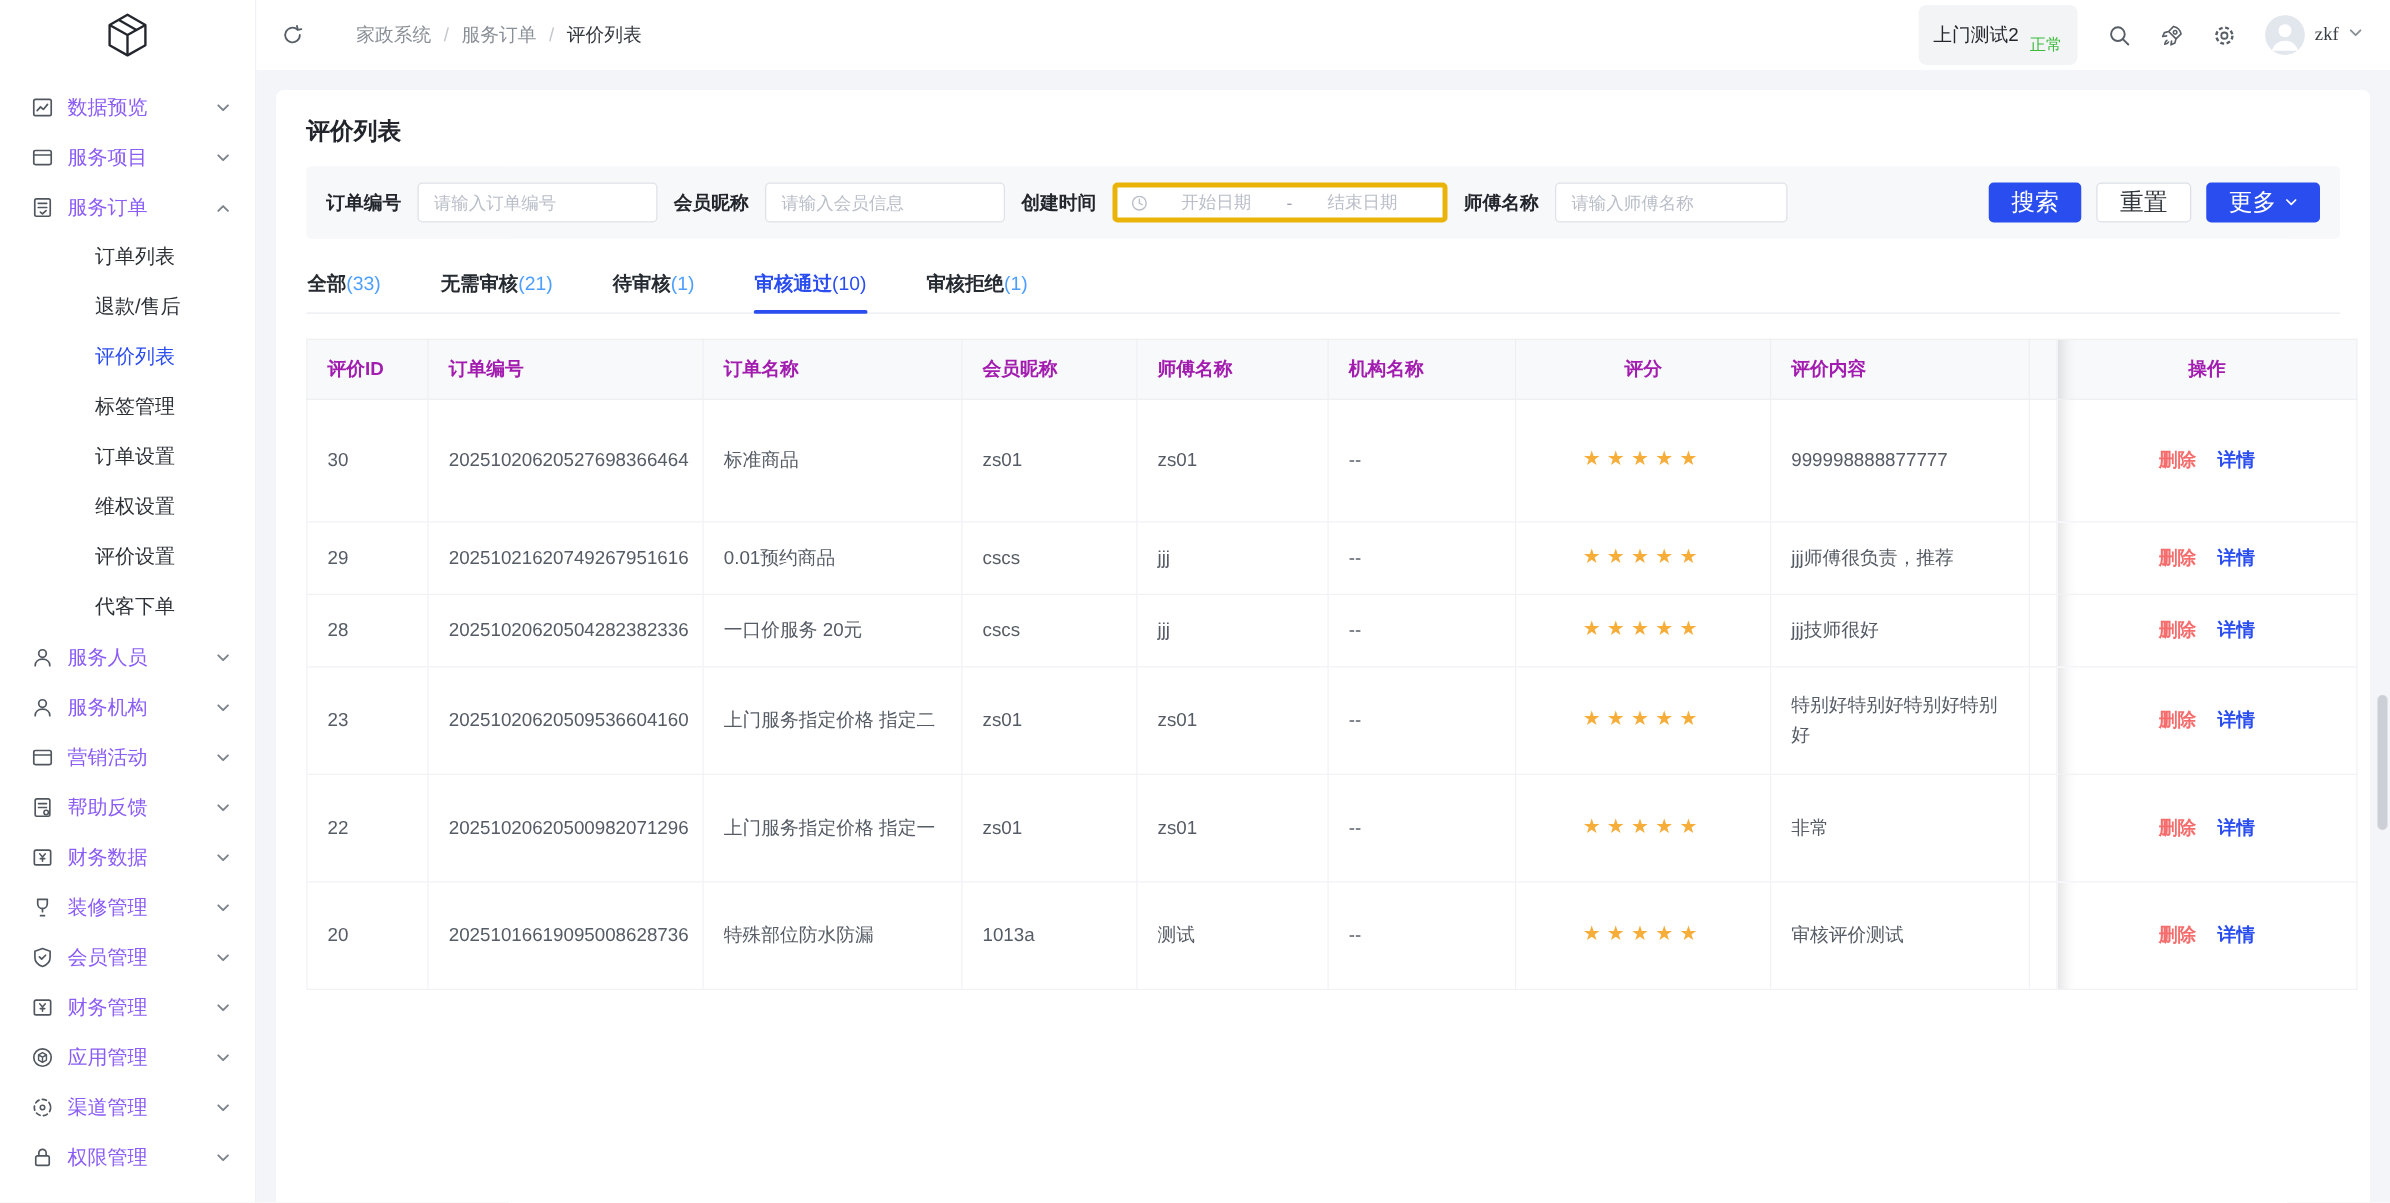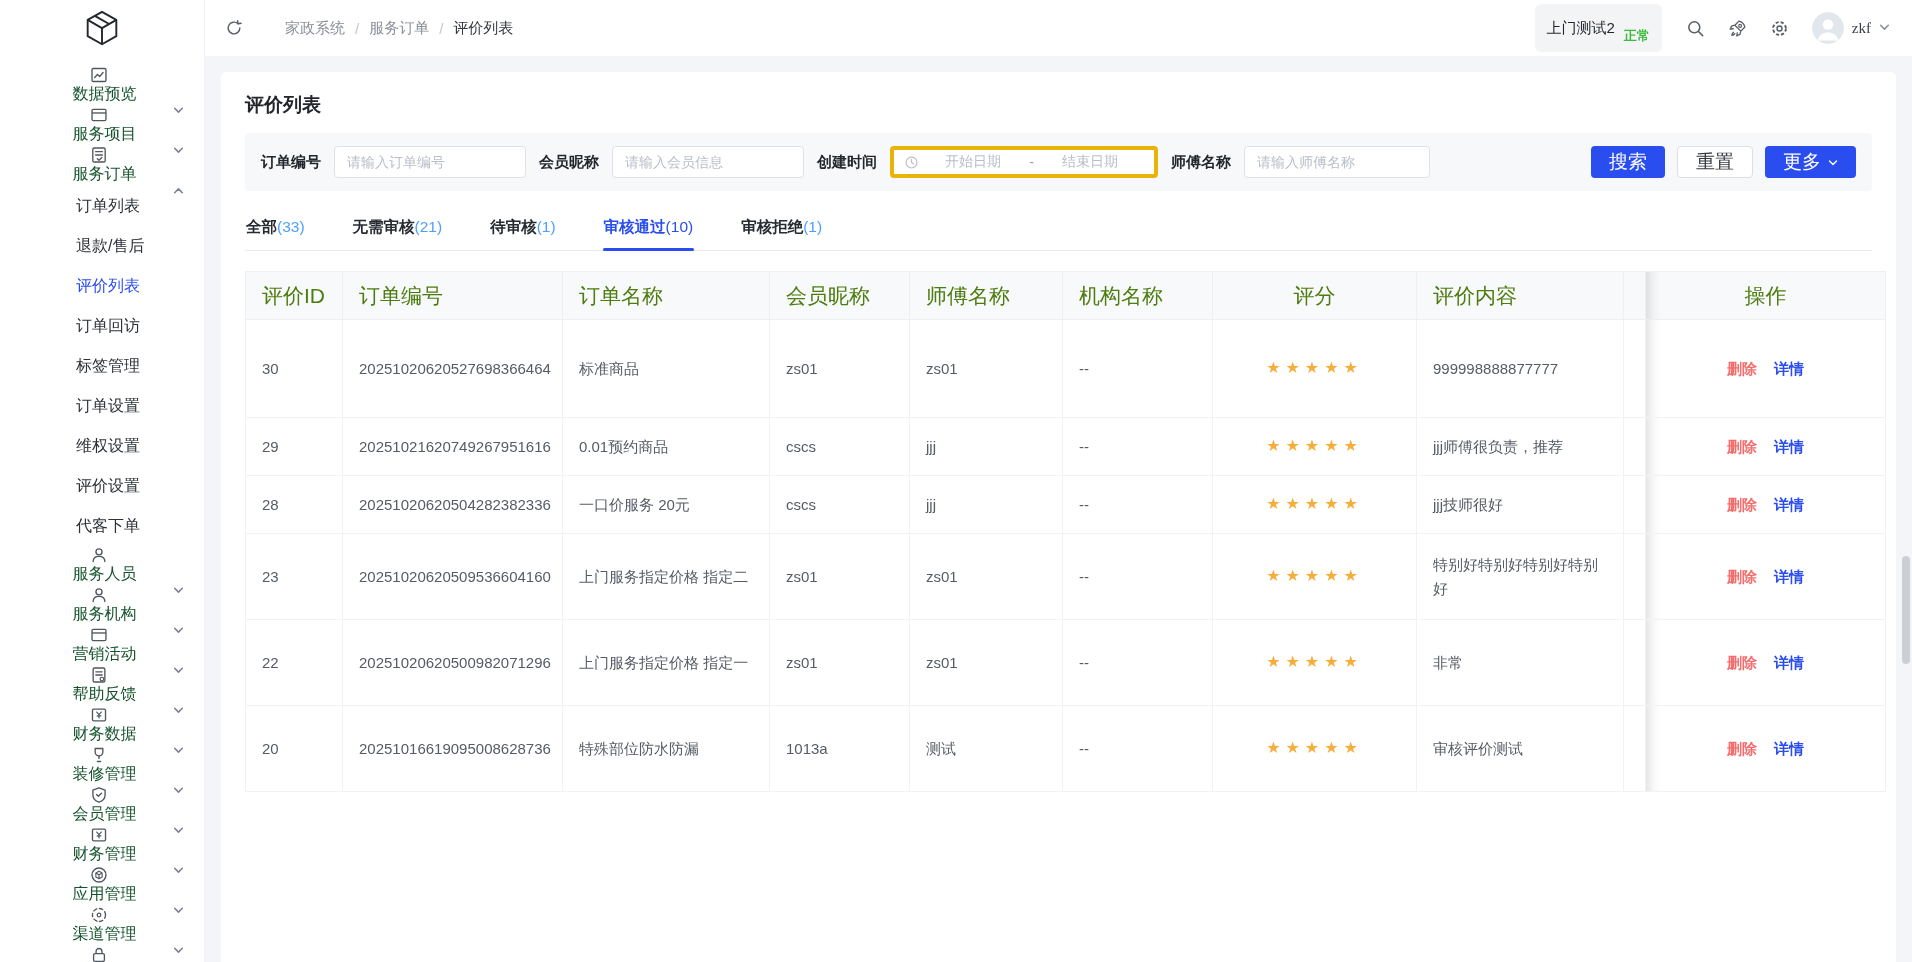--- a/index.html
+++ b/index.html
@@ -4,40 +4,40 @@
 <style>
   * { margin:0; padding:0; box-sizing:border-box; }
   html,body { width:1912px; height:962px; overflow:hidden; background:#f3f5f8;
     font-family:"Liberation Sans","DejaVu Sans",sans-serif; color:#2f3338; }
   .app { display:flex; width:100%; height:100%; }
 
   
   .sidebar { width:205px; flex:none; background:#fff; border-right:1px solid #f0f1f4; overflow:hidden; }
   .logo-wrap { height:62px; display:flex; align-items:center; justify-content:center; }
   .menu { padding-top:4px; }
-  .m-item { height:40px; display:flex; align-items:center; padding:0 20px 0 25px; font-size:16px; color:#14532d; cursor:pointer;flex-direction:column; }
+  .m-item { height:40px; display:flex; align-items:center; padding:0 20px 0 25px; font-size:16px; color:#8b5cf6; cursor:pointer; }
   .mi-icon { width:18px; height:18px; margin-right:11px; color:#51575f; flex:none; }
   .mi-icon svg, .chev svg { display:block; }
   .chev { margin-left:auto; color:#7d838b; }
   .m-item.expanded .chev svg { transform:rotate(180deg); }
   .sub-item { height:40px; line-height:40px; padding-left:76px; font-size:16px; color:#2c3137; cursor:pointer; }
   .sub-item.active { color:#2a4df0; }
 
   
   .main { flex:1; min-width:0; display:flex; flex-direction:column; }
   .topbar { height:56px; background:#fff; display:flex; align-items:center; padding:0 22px 0 20px; flex:none;gap:24px; }
   .tb-icon { width:18px; height:18px; color:#585e66; cursor:pointer; }
   .breadcrumb { display:flex; align-items:center; gap:10px; margin-left:18px; font-size:15px; }
   .bc-item { color:#8a9097; cursor:pointer; }
   .bc-sep { color:#c3c7cc; }
   .bc-item.current { color:#33383f; cursor:default; }
   .tb-right { margin-left:auto; display:flex; align-items:center; gap:24px; }
   .store-badge { background:#f3f4f6; border-radius:6px; padding:7px 12px; display:flex; align-items:center; gap:9px; cursor:pointer; }
   .store-name { font-size:15px; color:#23272d; font-weight:400; }
-  .store-status { font-size:13px; color:#3fbb3f; font-weight:700;margin-top:16px; }
+  .store-status { font-size:13px; color:#3fbb3f; font-weight:400;margin-top:16px; }
   .user-box { display:flex; align-items:center; gap:8px; cursor:pointer;font-family:Liberation Serif, serif; }
   .avatar { width:32px; height:32px; border-radius:50%; overflow:hidden; }
   .username { font-size:15px; color:#3a3f45; }
   .user-chev { color:#8a9097; }
 
   .content { flex:1; padding:16px 16px 0; overflow:hidden; }
   .card { background:#fff; border-radius:6px; padding:20px 24px 0; height:1200px; }
   .page-title { font-size:19px; font-weight:700; color:#22262c; }
 
   
@@ -60,21 +60,21 @@
   .tabs { display:flex; gap:46px; margin-top:16px; border-bottom:1px solid #e9ebf0; }
   .tab { padding:10px 1px 12px; font-size:15.5px; font-weight:600; color:#262b31; cursor:pointer; position:relative; white-space:nowrap; }
   .tab .cnt { color:#4d9fff; font-weight:400; }
   .tab.active { color:#2a4df0; }
   .tab.active .cnt { color:#2a4df0; }
   .tab.active::after { content:""; position:absolute; left:0; right:0; bottom:-1px; height:3px; border-radius:2px; background:#2a4df0; }
 
   
   .table-wrap { margin-top:20px; }
   table { width:100%; border-collapse:collapse; table-layout:fixed; }
-  th { background:#f8f9fb; height:48px; font-size:21px; font-weight:400; color:#4d7c0f; text-align:left;
+  th { background:#f8f9fb; height:48px; font-size:15px; font-weight:700; color:#a21caf; text-align:left;
     padding:0 16px; border:1px solid #edeff3; border-left:none; }
   th:first-child { border-left:1px solid #edeff3; }
   td { background:#fff; font-size:15px; color:#565c65; padding:10px 16px; vertical-align:middle;
     border:1px solid #f1f2f6; border-left:none; line-height:1.55; overflow:hidden; }
   td:first-child { border-left:1px solid #f1f2f6; }
   .c-center { text-align:center; }
   tbody tr:nth-child(1) td { height:98px; }
   tbody tr:nth-child(2) td { height:58px; }
   tbody tr:nth-child(3) td { height:58px; }
   tbody tr:nth-child(4) td { height:86px; }
@@ -228,21 +228,20 @@
         <span class="chev">
             <svg width="11" height="11">
               <use href="#i-chev"></use>
             </svg>
           </span>
       </div>
 
       <div class="sub-item">订单列表</div>
       <div class="sub-item">退款/售后</div>
       <div class="sub-item active">评价列表</div>
-      <div class="sub-item">订单回访</div>
       <div class="sub-item">标签管理</div>
       <div class="sub-item">订单设置</div>
       <div class="sub-item">维权设置</div>
       <div class="sub-item">评价设置</div>
       <div class="sub-item">代客下单</div>
 
       <div class="m-item">
         <span class="mi-icon">
             <svg width="18" height="18">
               <use href="#i-person"></use>

